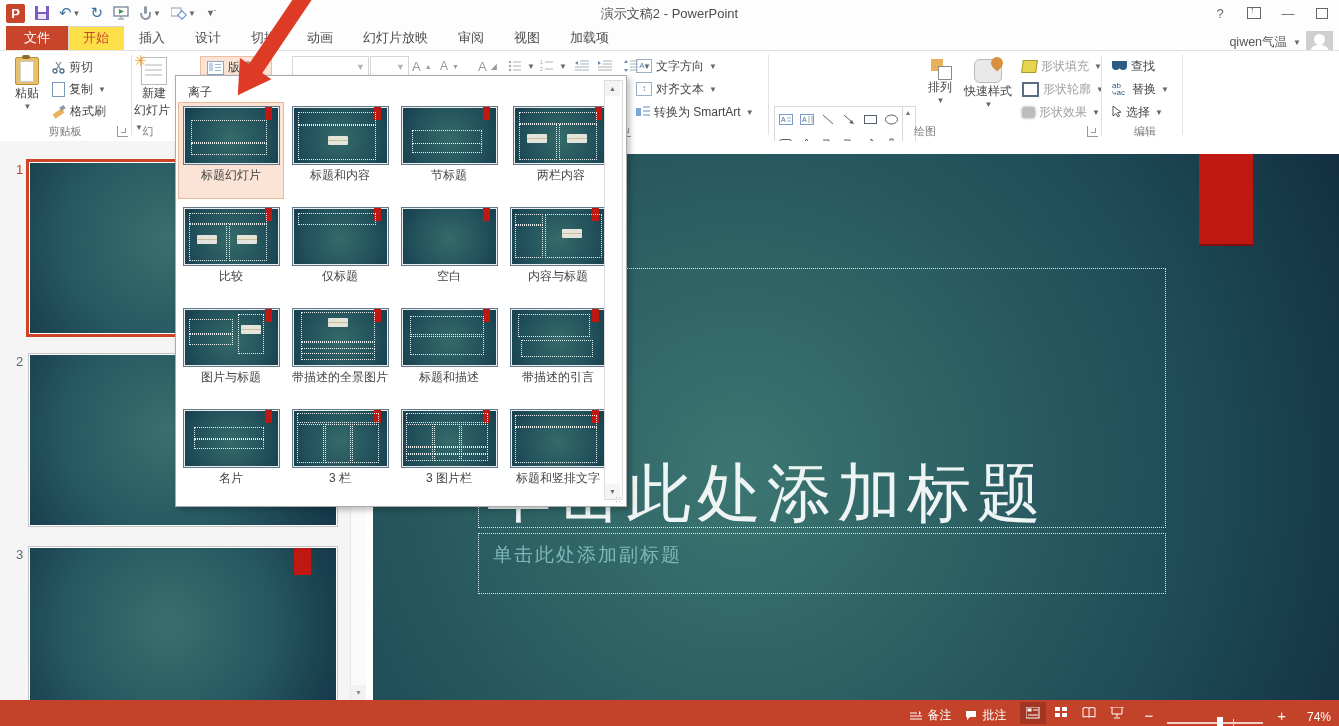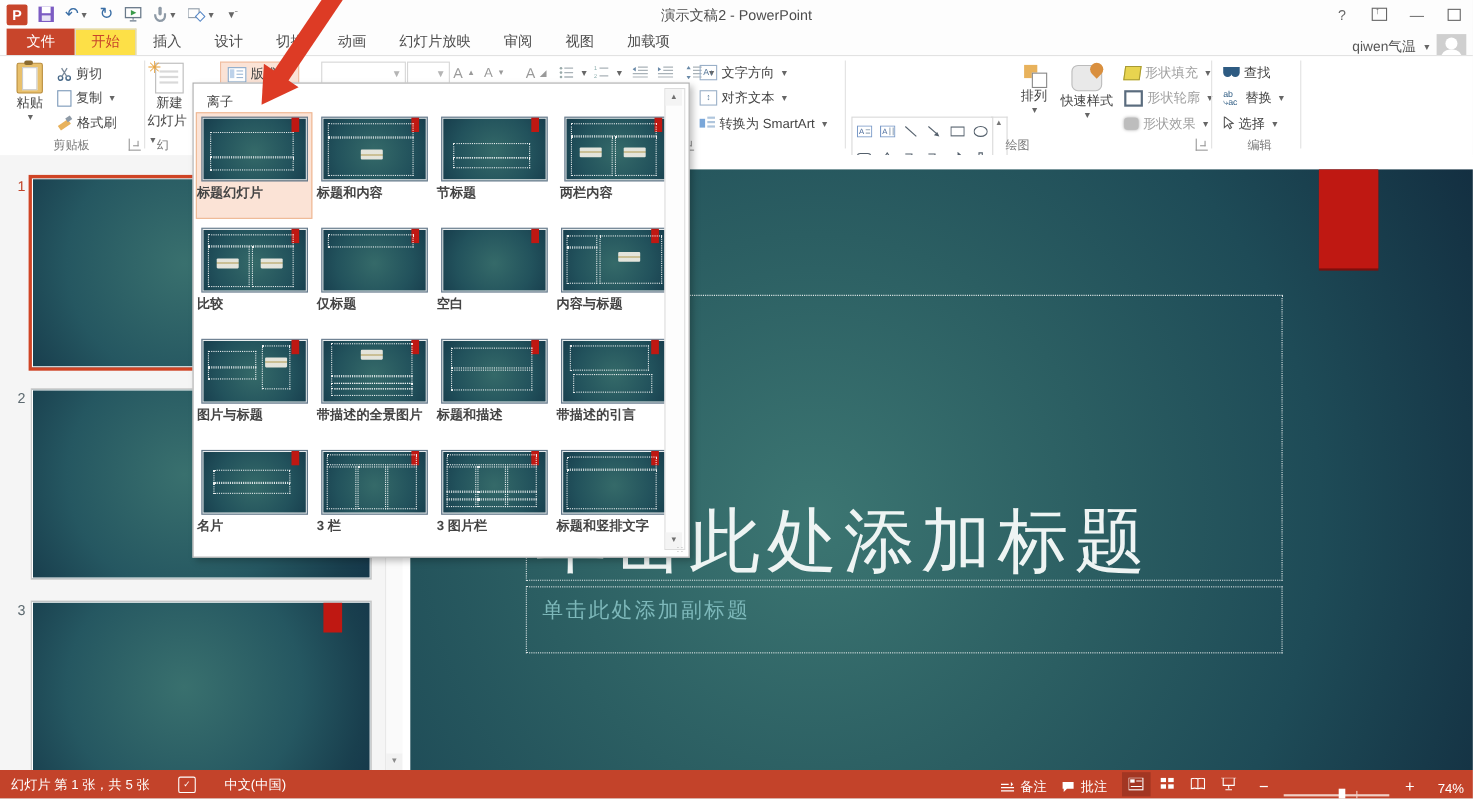--- a/index.html
+++ b/index.html
@@ -113,21 +113,21 @@
   .viewbtn{width:26px;height:22px;display:flex;align-items:center;justify-content:center;}
   .viewbtn.active{background:#a23622;}
   .zoomtrack{width:96px;height:2px;background:#f0cfc6;position:relative;}
   .zoomthumb{position:absolute;left:50px;top:-5px;width:6px;height:12px;background:#fff;}
   .zoomtick{position:absolute;left:66px;top:-3px;width:1px;height:8px;background:#f0cfc6;}
   .spell-ic{width:14px;height:13px;border:1px solid #fff;border-radius:2px;position:relative;font-size:8px;line-height:12px;text-align:center;}
 
   
   .dropdown{left:175px;top:75px;width:450px;height:430px;background:#fff;border:1px solid #ababab;box-shadow:3px 3px 6px rgba(0,0,0,.25);z-index:40;}
   .dd-header{position:absolute;left:12px;top:8px;font-size:12px;color:#444;}
-  .dd-cell{position:absolute;width:104px;padding-top:3px;font-weight:bold;}
+  .dd-cell{position:absolute;width:104px;text-align:center;padding-top:3px;}
   .dd-cell.sel{background:#fbe3d6;border:1px solid #eeb691;margin:-1px;height:92px;}
   .dd-thumb{width:95px;height:57px;margin:0 auto;position:relative;background:radial-gradient(circle at 50% 55%,#356a69 0%,#22525c 60%,#183f4e 95%);border:1px solid #64788a;box-shadow:inset 0 0 0 1px rgba(255,255,255,.9);}
   .dd-thumb .mtag{position:absolute;right:7px;top:0;width:7px;height:13px;background:#bf1812;}
   .dd-thumb .pbx{position:absolute;border:1px dotted rgba(255,255,255,.9);}
   .dd-thumb .glyph{position:absolute;width:20px;height:9px;background:linear-gradient(#f4f0e6 40%,#d8c89a 40%,#d8c89a 60%,#f4f0e6 60%);opacity:.92;border-radius:1px;}
   .dd-label{font-size:12px;color:#444;margin-top:3px;line-height:14px;}
   .dd-scroll{position:absolute;right:3px;top:4px;width:17px;height:418px;border:1px solid #dcdcdc;background:#fdfdfd;}
   .dd-sb{position:absolute;left:0;width:15px;height:15px;color:#707070;font-size:7px;display:flex;align-items:center;justify-content:center;background:#f4f4f4;}
   .dd-grip{position:absolute;right:2px;bottom:1px;width:9px;height:9px;color:#9a9a9a;font-size:8px;line-height:4px;letter-spacing:1px;}
 
@@ -487,25 +487,20 @@
           <span>单击此处添加标题</span>
         </div>
         <div class="ph ph-sub">
           <span>单击此处添加副标题</span>
         </div>
       </div>
     </div>
   </div>
 
   <div class="abs statusbar">
-    <div class="sb-left">
-      <span>幻灯片 第 1 张，共 5 张</span>
-      <span class="spell-ic">✓</span>
-      <span>中文(中国)</span>
-    </div>
     <div class="sb-right">
       <span class="sb-item">
         <svg width="12" height="10" viewBox="0 0 12 10">
             <path d="M0 2h7M0 5h12M0 8h12" stroke="#fff" stroke-width="1.2"></path>
             <path d="M9 0 l2 2 -2 2z" fill="#fff"></path>
           </svg>
         <span>备注</span>
       </span>
       <span class="sb-item">
         <svg width="12" height="11" viewBox="0 0 12 11">

